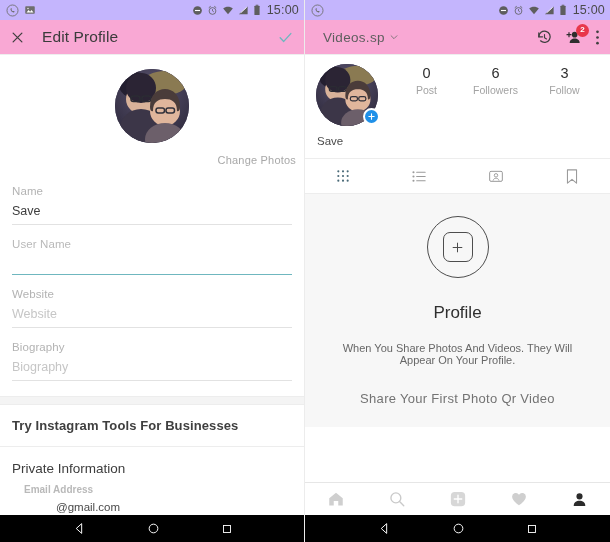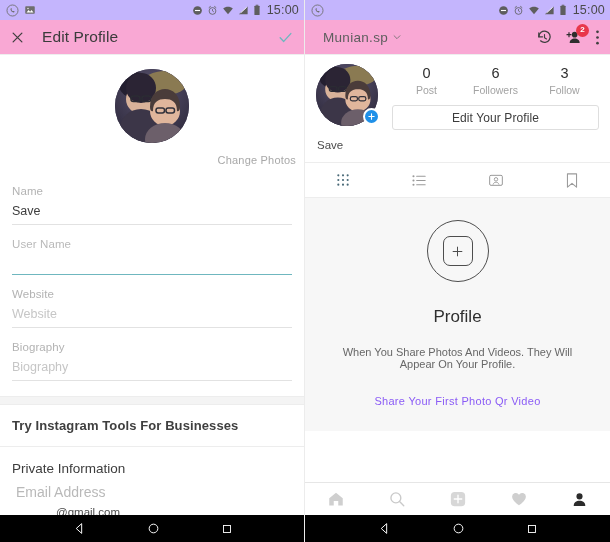--- a/index.html
+++ b/index.html
@@ -63,21 +63,21 @@
     border-bottom:1px solid #e2e2e2; min-height:27px;
   }
   .field .val.ph { color:#c6c6c6; }
   .field .val.empty { min-height:25px; }
   .field.focused .val { border-bottom:1.5px solid #6fb7bf; }
   .field.focused .lbl { color:#b9b9b9; }
 
   .sec-divider { height:9px; background:#f4f4f4; margin-top:15px; border-top:1px solid #ededed; border-bottom:1px solid #ededed; }
   .biz-row { padding:13px 12px; font-size:13px; color:#3f3f3f; font-weight:bold; letter-spacing:.1px; border-bottom:1px solid #ededed;}
   .priv-title { padding:14px 12px 2px; font-size:13.5px; color:#3d3d3d; }
-  .email-lbl { padding:6px 16px 0; font-size:14px; color:#b9b9b9; }
+  .email-lbl { padding:6px 24px 0; font-size:10px; color:#b9b9b9;font-weight:bold; }
   .email-val { padding:6px 12px 0 56px; font-size:11.5px; color:#4a4a4a; }
 
   
   .prof-top { padding:9px 11px 0; display:flex; align-items:flex-start; }
   .prof-av-wrap { position:relative; width:62px; }
   .plus-badge {
     position:absolute; right:-2px; bottom:1px;
     width:17px; height:17px; border-radius:50%;
     background:#1f90e8; border:2px solid #fff;
     display:flex; align-items:center; justify-content:center;
@@ -107,21 +107,21 @@
     width:62px; height:62px; border-radius:50%;
     border:1.4px solid #4d4d4d;
     display:flex; align-items:center; justify-content:center;
   }
   .empty-sq {
     width:30px; height:30px; border-radius:7px; border:1.4px solid #4d4d4d;
     display:flex; align-items:center; justify-content:center;
   }
   .empty-title { margin-top:17px; font-size:17px; color:#2f2f2f; }
   .empty-desc { margin-top:11px; font-size:11px; color:#676767; text-align:center; line-height:12px; width:250px; }
-  .empty-cta { margin-top:17px; font-size:11px; color:#8b5cf6; letter-spacing:.3px; }
+  .empty-cta { margin-top:17px; font-size:13px; color:#737373; letter-spacing:.3px; }
 
   .bottomnav {
     position:absolute; left:0; bottom:27px; width:305px; height:33px;
     background:#fff; border-top:1px solid #e6e6e6;
     display:flex; align-items:center;
   }
   .nav-item { flex:1; display:flex; align-items:center; justify-content:center; }
 
   
   .androidbar {
@@ -288,21 +288,21 @@
           </svg>
         <svg class="sb-ico" width="8" height="12" viewBox="0 0 14 24">
             <rect x="4.5" y="1.5" width="5" height="2" fill="#5e5e5e"></rect>
             <rect x="1.8" y="3.5" width="10.4" height="18.5" rx="1.2" fill="#5e5e5e"></rect>
           </svg>
         <span class="sb-clock">15:00</span>
       </div>
     </div>
 
     <div class="appbar">
-      <span class="title user">Munian.sp</span>
+      <span class="title user">Videos.sp</span>
       <svg width="10" height="10" viewBox="0 0 24 24" style="margin-left:4px">
           <path d="M5 9l7 7 7-7" stroke="#6e6e6e" stroke-width="2" fill="none" stroke-linecap="round"></path>
         </svg>
       <div class="spacer"></div>
       <div class="hdr-icons">
         <div class="icon-btn">
           <svg width="17" height="17" viewBox="0 0 24 24">
               <path d="M4 11a8 8 0 1 1 2.4 5.7" fill="none" stroke="#3f3f3f" stroke-width="1.8" stroke-linecap="round"></path>
               <path d="M4 5.5V11h5.2" fill="none" stroke="#3f3f3f" stroke-width="1.8" stroke-linecap="round" stroke-linejoin="round"></path>
               <path d="M12 8v4.3l2.8 1.8" fill="none" stroke="#3f3f3f" stroke-width="1.6" stroke-linecap="round"></path>
@@ -366,21 +366,20 @@
           </div>
           <div class="stat">
             <div class="num">6</div>
             <div class="cap">Followers</div>
           </div>
           <div class="stat">
             <div class="num">3</div>
             <div class="cap">Follow</div>
           </div>
         </div>
-        <div class="edit-btn">Edit Your Profile</div>
       </div>
     </div>
 
     <div class="save-name">Save</div>
 
     <div class="tabbar">
       <div class="tab">
         <svg width="16" height="16" viewBox="0 0 24 24">
           <g fill="#4a6a78">
               <circle cx="5" cy="5" r="1.6"></circle>

